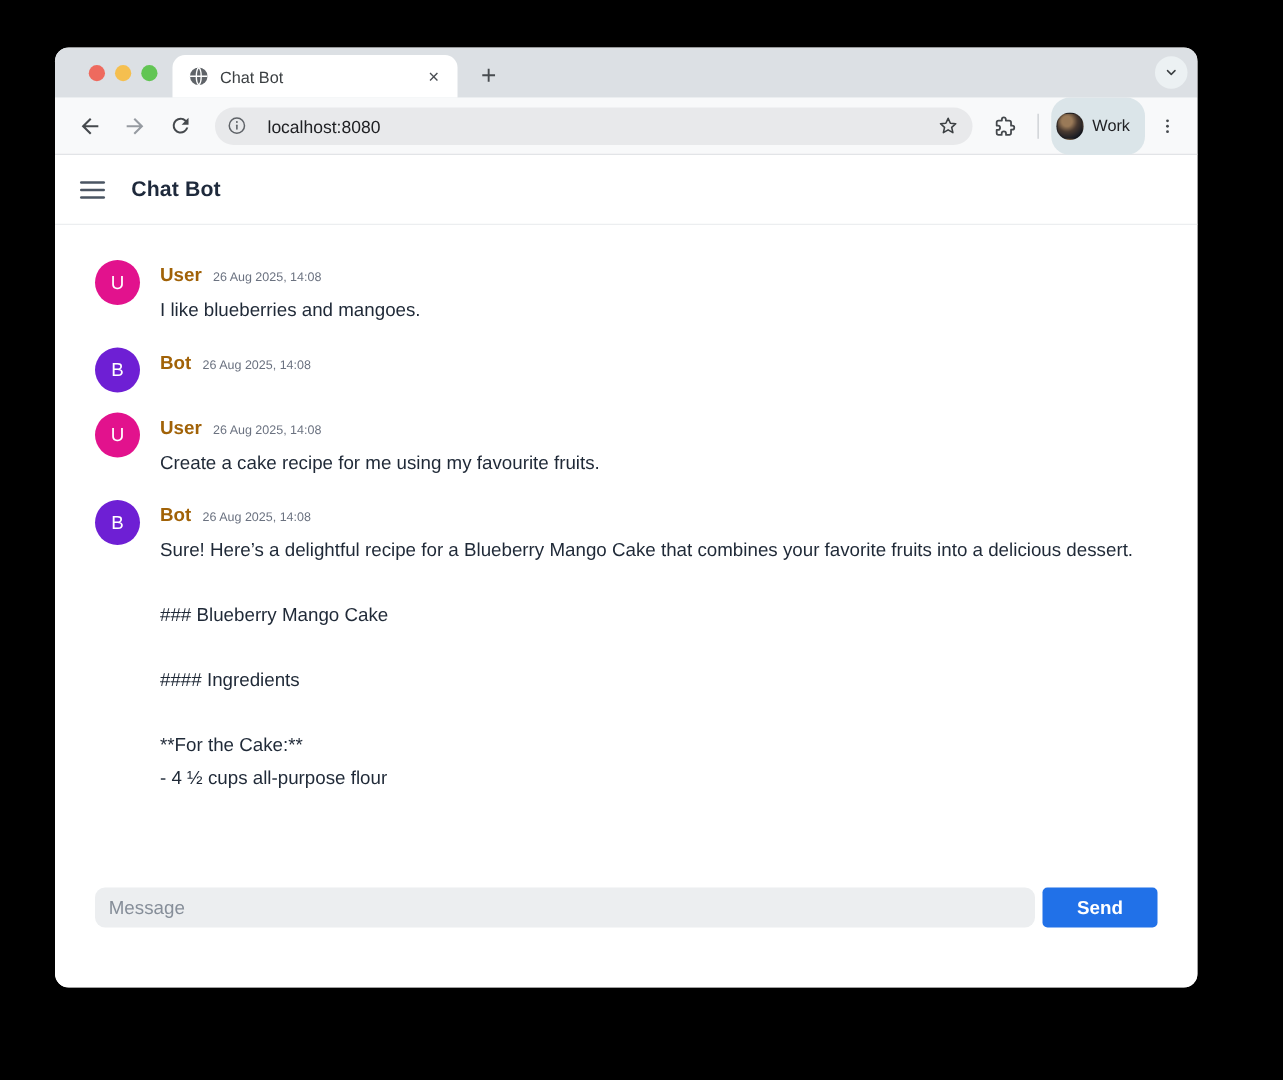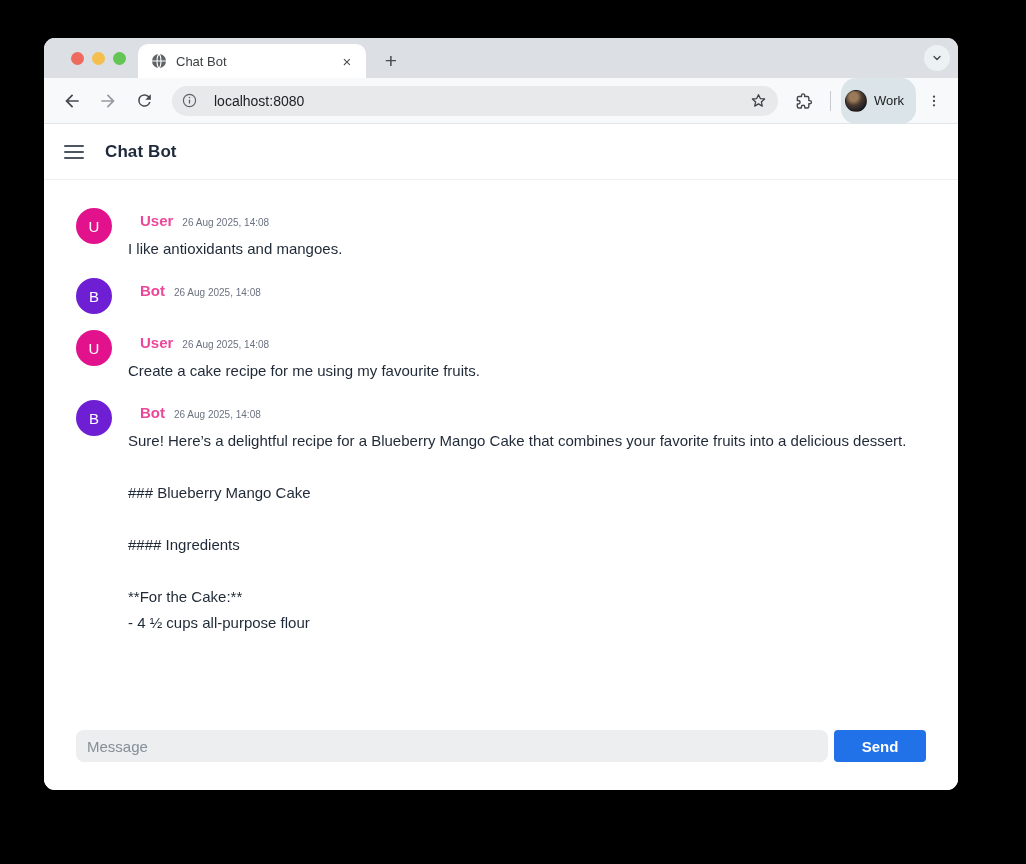--- a/index.html
+++ b/index.html
@@ -50,25 +50,25 @@
   .hamburger { width:20px; height:14px; display:flex; flex-direction:column; justify-content:space-between; }
   .hamburger span { display:block; height:2px; border-radius:1px; background:#4b5563; }
   .app-title { font-size:17px; font-weight:700; color:#1e293b; letter-spacing:.1px; }
 
   .message-list { flex:1; overflow:hidden; padding:28px 42px 0 32px; }
   .message { display:flex; gap:16px; margin-bottom:16px; }
   .avatar { width:36px; height:36px; border-radius:50%; flex:none; display:flex; align-items:center; justify-content:center;
     color:#fff; font-size:15px; font-weight:400; }
   .msg-col { flex:1; min-width:0; }
   .msg-head { line-height:26px; display:flex; align-items:baseline; gap:9px; }
-  .msg-author { font-size:15px; font-weight:700; color:#ec4899;margin-left:12px; }
+  .msg-author { font-size:15px; font-weight:700; color:#a16207; }
   .msg-time { font-size:10px; color:#6b7280; }
   .msg-text { font-size:15px; line-height:26px; color:#1f2937; white-space:pre-line; }
 
-  .composer { height:60px; padding:0 32px; display:flex; align-items:flex-start; gap:6px; flex:none; }
+  .composer { height:80px; padding:0 32px; display:flex; align-items:flex-start; gap:6px; flex:none; }
   .composer input { flex:1; height:32px; border:none; outline:none; background:var(--input-bg,#eceef0);
     border-radius:8px; padding:0 11px; font-size:15px; color:#1f2937; font-family:inherit; }
   .composer input::placeholder { color:#868e99; }
   .send-btn { width:92px; height:32px; border:none; border-radius:4px; background:var(--send,#2171e8);
     color:#fff; font-size:15px; font-weight:700; font-family:inherit; cursor:pointer; }
 
   svg { display:block; }
 </style>
 </head>
 <body>
@@ -156,21 +156,21 @@
     </div>
 
     <div class="message-list">
   <div class="message">
     <div class="avatar" style="background: rgb(226, 18, 141);">U</div>
     <div class="msg-col">
       <div class="msg-head">
         <span class="msg-author">User</span>
         <span class="msg-time">26 Aug 2025, 14:08</span>
       </div>
-      <div class="msg-text">I like antioxidants and mangoes.</div>
+      <div class="msg-text">I like blueberries and mangoes.</div>
     </div>
   </div>
 
   <div class="message">
     <div class="avatar" style="background: rgb(110, 31, 212);">B</div>
     <div class="msg-col">
       <div class="msg-head">
         <span class="msg-author">Bot</span>
         <span class="msg-time">26 Aug 2025, 14:08</span>
       </div>

